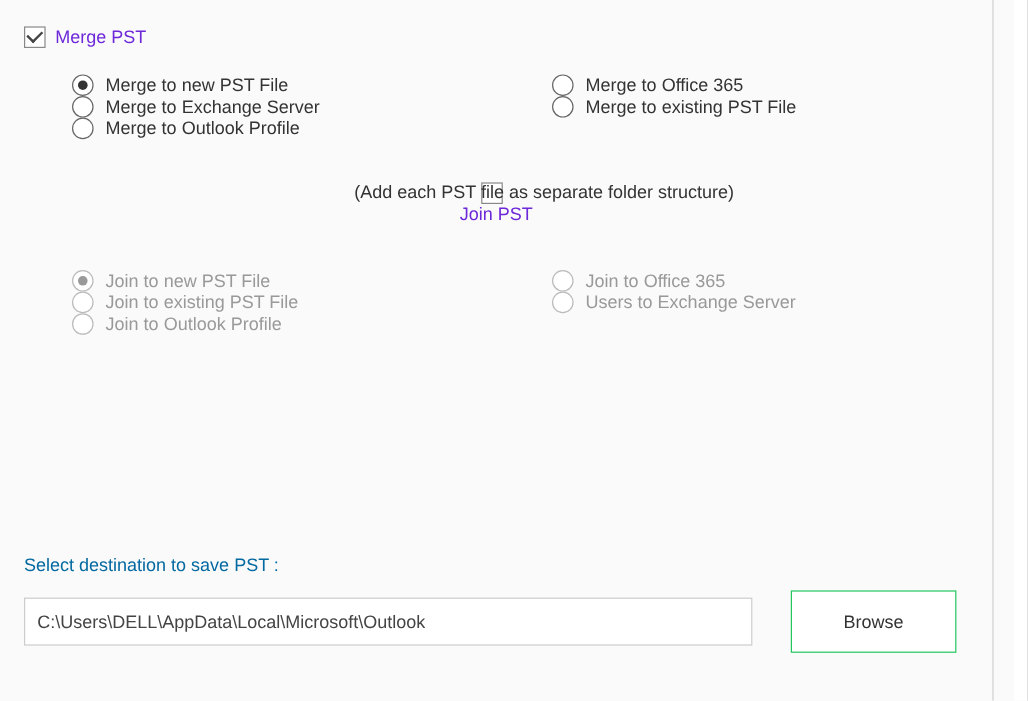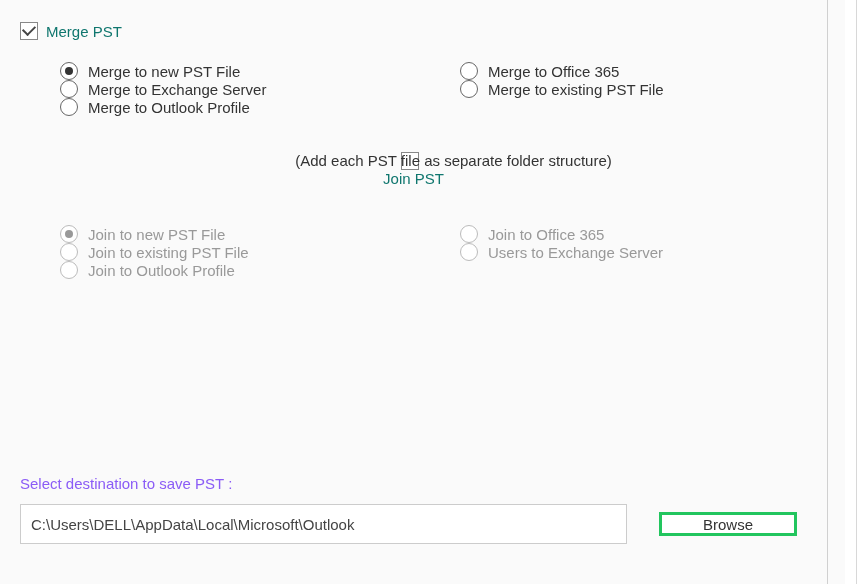--- a/index.html
+++ b/index.html
@@ -92,64 +92,64 @@
     .disabled .radio {
       border-color: #bbb;
     }
     .disabled .radio.selected::after {
       background: #999;
     }
     .disabled {
       color: #999;
     }
     .label-text {
-      color: #0f766e;
+      color: #6d28d9;
     }
     .hint {
       margin-left: 80px;
       position: absolute;
     }
     .section-row {
       display: flex;
       align-items: center;
       margin-bottom: 38px;
       position: relative;
       flex-direction: column;
     }
     .dest-section {
       position: absolute;
       bottom: 40px;
       left: 20px;
       right: 30px;
     }
     .dest-label {
       margin-bottom: 12px;
-      color: #8b5cf6;
+      color: #0369a1;
     }
     .dest-row {
       display: flex;
       gap: 32px;
       align-items: center;
     }
     .dest-input {
       flex: 1;
       height: 40px;
       border: 1px solid #ccc;
       background: #fff;
       padding: 0 10px;
       font-family: inherit;
       font-size: 15px;
       font-weight: 300;
       color: #444;
       max-width: 624px;
     }
     .browse-btn {
       width: 138px;
-      height: 24px;
-      border: 3px solid #22c55e;
+      height: 52px;
+      border: 1px solid #22c55e;
       background: #fff;
       cursor: pointer;
       font-family: inherit;
       font-size: 15px;
       font-weight: 300;
       color: #333;
     }
   </style>
 </head>
 <body>

